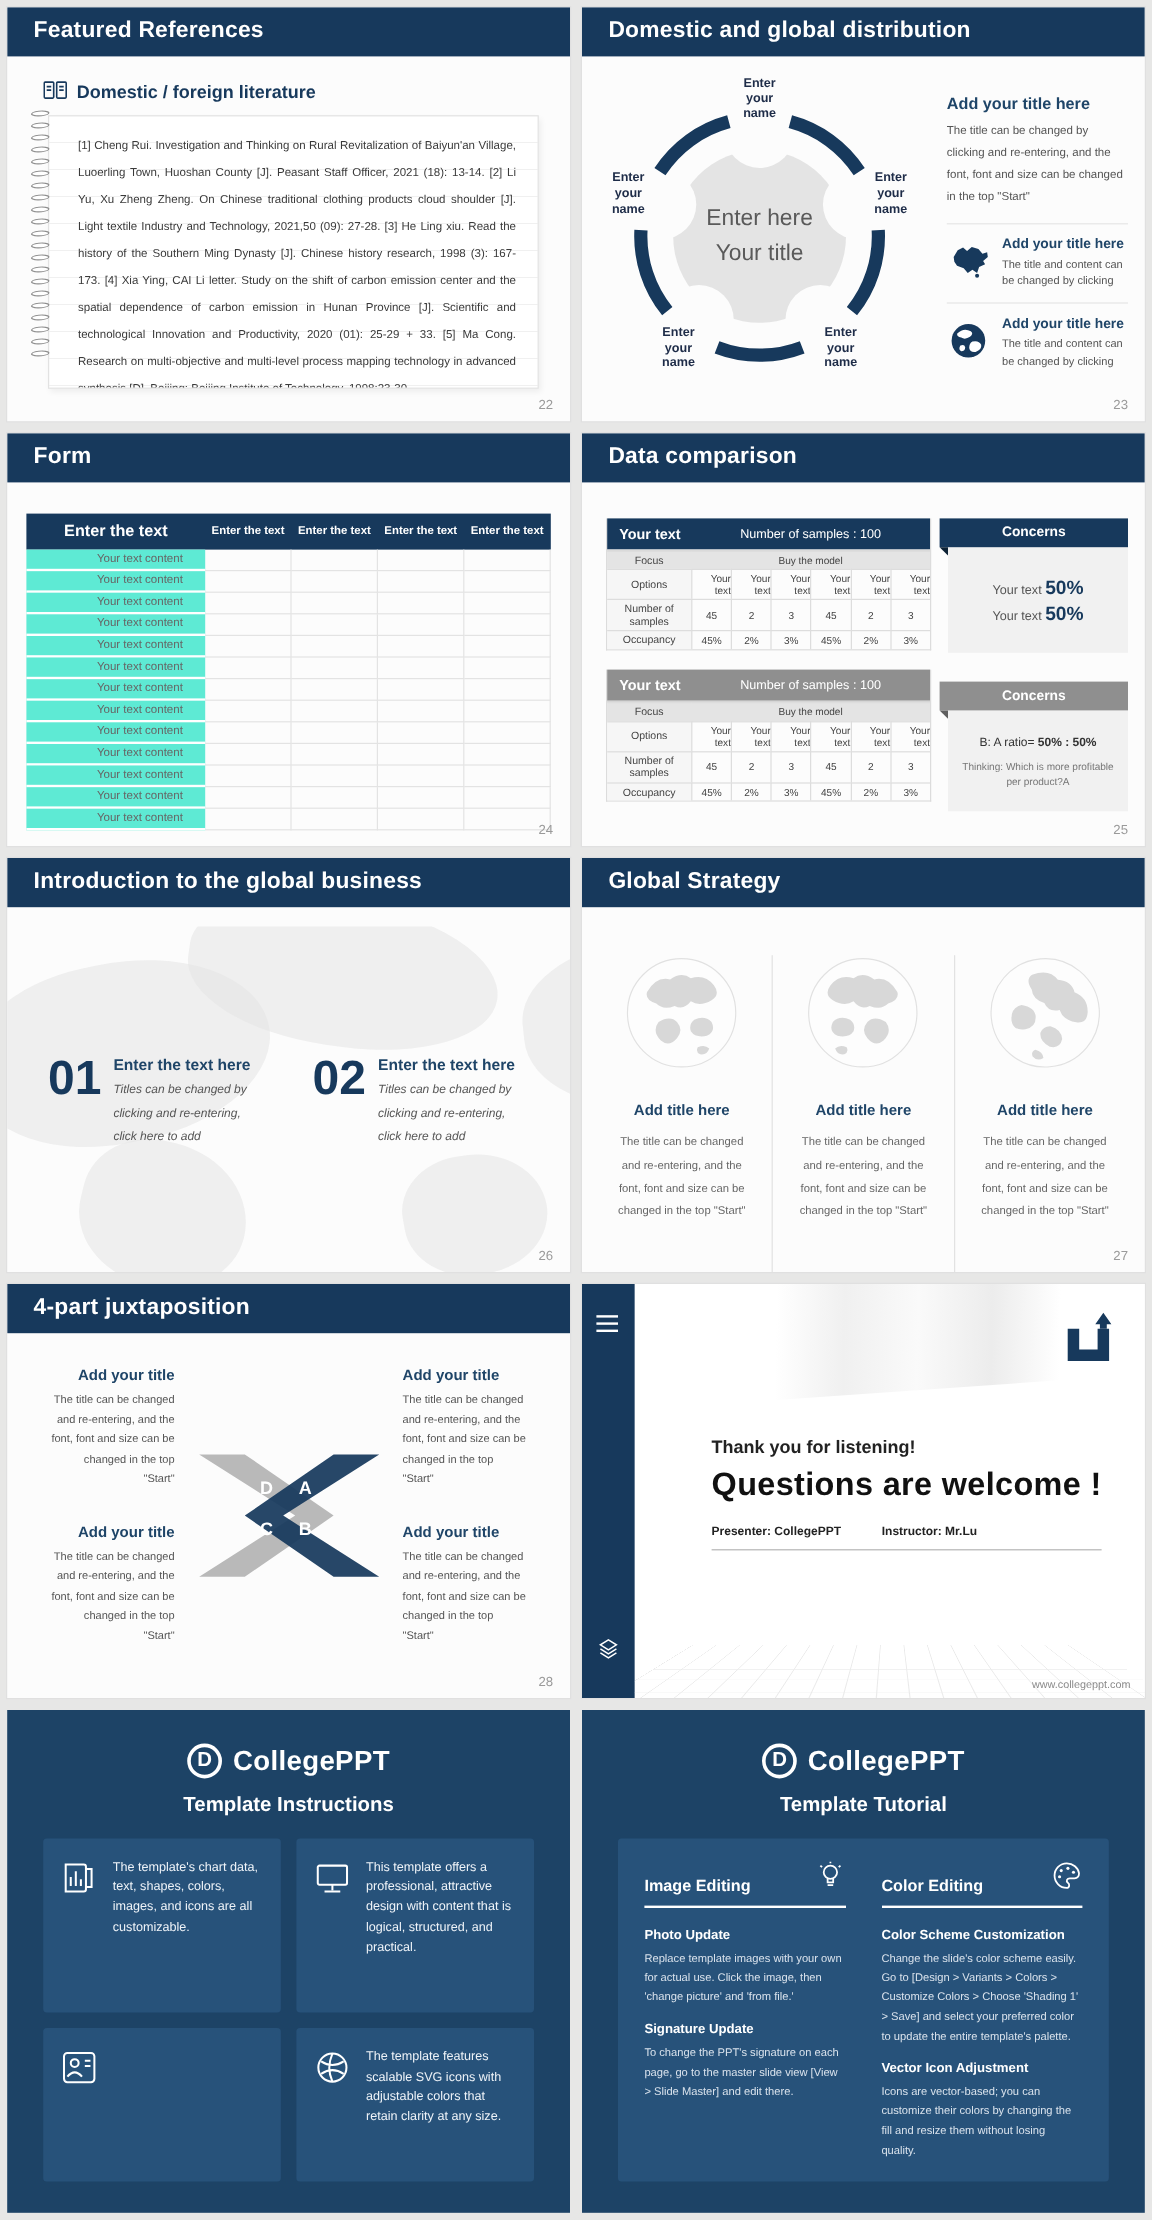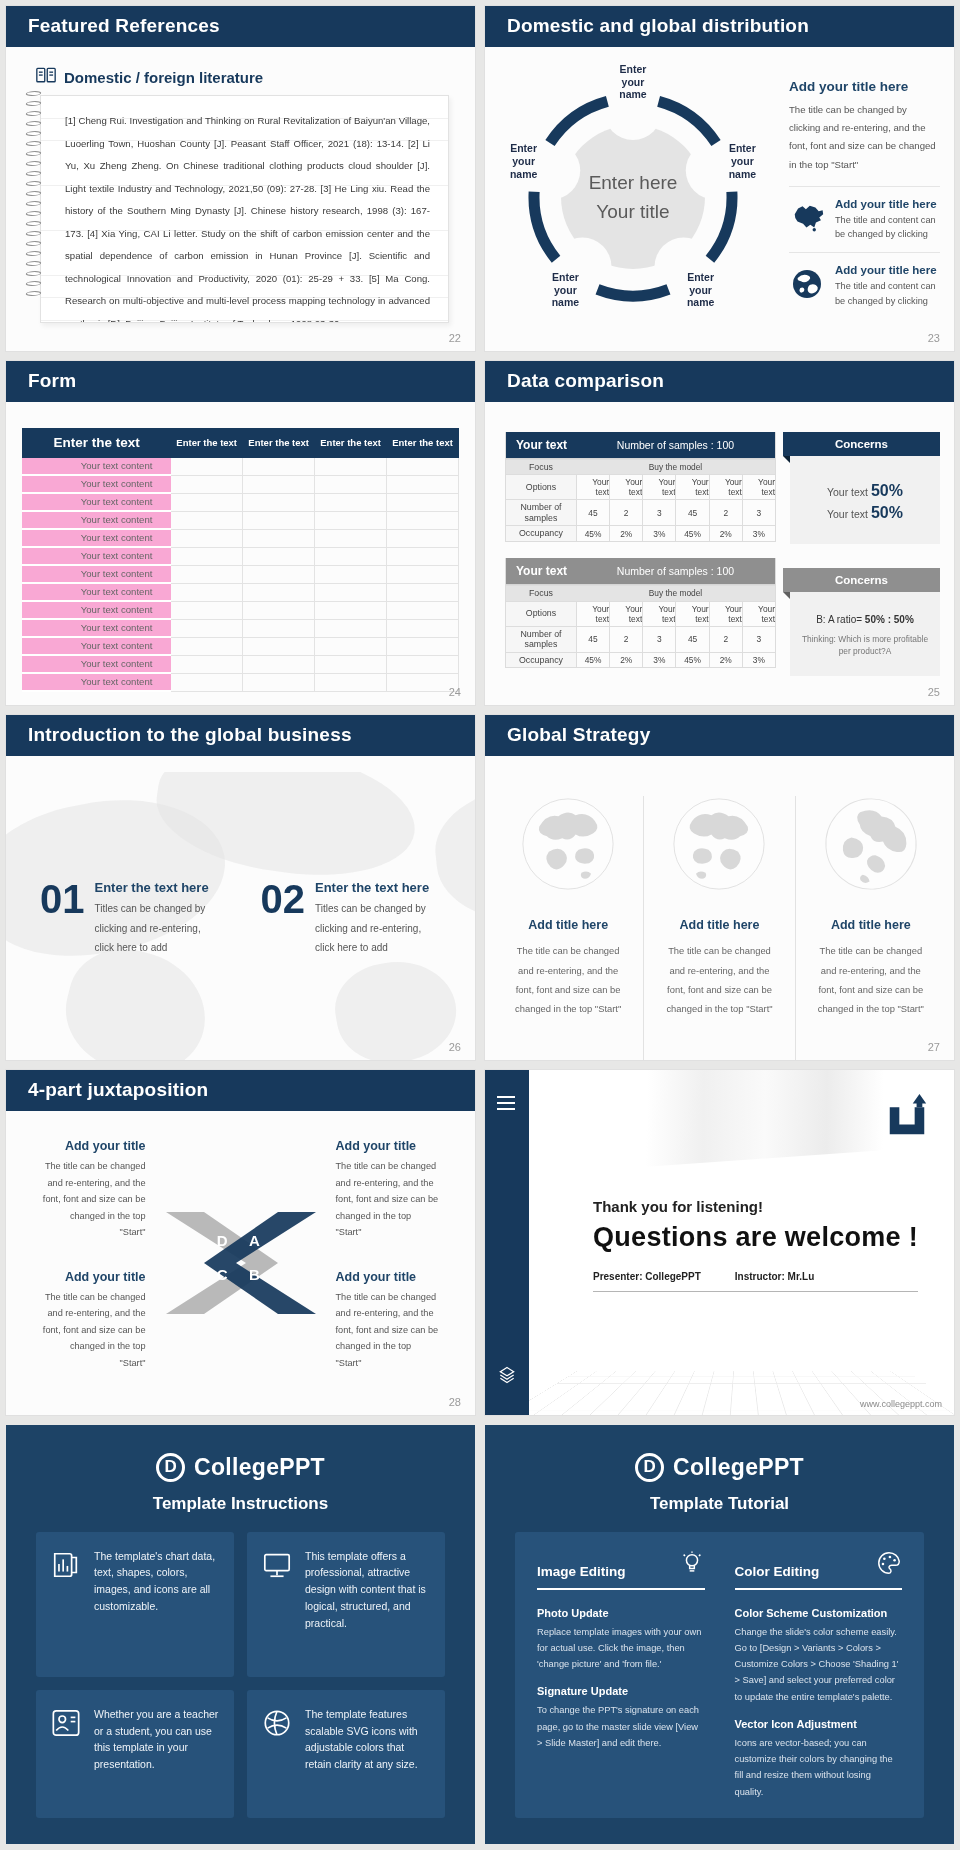--- a/index.html
+++ b/index.html
@@ -41,21 +41,21 @@
   .rc-item-title { font-size:11.5px; font-weight:bold; color:#1f4568; margin-bottom:3px; }
   .rc-item-body { font-size:9.2px; color:#555; line-height:1.55; }
 
   
   .form-table { margin:26px auto 0; width:93%; }
   .ft-head { display:grid; grid-template-columns:34% repeat(4,1fr); background:#17395c; color:#fff;
              align-items:center; height:30px; }
   .ft-main { font-size:13.5px; font-weight:bold; text-align:center; }
   .ft-sub { font-size:9.5px; font-weight:bold; text-align:center; }
   .ft-row { display:grid; grid-template-columns:34% repeat(4,1fr); height:18px; }
-  .ft-label { background:#f9a8d4; color:#666; font-size:9.6px; display:flex; align-items:center;
+  .ft-label { background:#5eead4; color:#666; font-size:9.6px; display:flex; align-items:center;
               justify-content:center; border-bottom:2px solid #fff;padding-left:40px; }
   .ft-cell { border-bottom:1px solid #e3e3e3; border-right:1px solid #e3e3e3; }
   .ft-cell:first-of-type { border-left:1px solid #e3e3e3; }
 
   
   .s25-body { display:flex; padding:30px 14px 0 20px; gap:14px; }
   .tables { flex:1; display:flex; flex-direction:column; gap:16px; }
   .ctable { border:1px solid #dcdcdc; border-top:none; }
   .ct-head { display:flex; height:26px; align-items:center; color:#fff; }
   .ct-head.navy { background:#17395c; } .ct-head.gray { background:#8f8f8f; }
@@ -88,21 +88,21 @@
   .blob { position:absolute; background:#e3e3e3; opacity:.55; border-radius:45% 55% 50% 50%; }
   .blob:nth-child(1){ left:-30px; top:30px; width:250px; height:150px; transform:rotate(-12deg); }
   .blob:nth-child(2){ left:150px; top:-20px; width:260px; height:120px; transform:rotate(8deg); }
   .blob:nth-child(3){ left:430px; top:10px; width:230px; height:140px; transform:rotate(-6deg); }
   .blob:nth-child(4){ left:60px; top:180px; width:140px; height:120px; transform:rotate(14deg); }
   .blob:nth-child(5){ left:330px; top:190px; width:120px; height:100px; transform:rotate(-10deg); }
   .intro-items { position:absolute; top:108px; left:0; right:0; display:flex; padding:0 34px; gap:40px; }
   .intro-item { display:flex; gap:10px; flex:1; }
   .intro-num { font-size:40px; font-weight:bold; color:#17395c; line-height:.95; }
   .intro-head { font-size:13px; font-weight:bold; color:#1f4568; margin-bottom:4px; }
-  .intro-body { font-size:10px; color:#555; line-height:1.95; max-width:170px; }
+  .intro-body { font-size:10px; color:#555; line-height:1.95; max-width:170px;font-style:italic; }
 
   
   .s27-body { display:flex; padding:40px 8px 0; height:calc(100% - 41px); }
   .strategy-col { flex:1; text-align:center; padding:0 16px; }
   .strategy-col.mid { border-left:1px solid #e2e2e2; border-right:1px solid #e2e2e2; }
   .st-globe { width:96px; height:96px; margin:0 auto; }
   .st-head { margin:26px 0 9px; color:#1f4568; font-weight:bold; font-size:12.5px; }
   .st-body { font-size:9.4px; color:#666; line-height:2.05; max-width:118px; margin:0 auto; }
 
   
@@ -640,21 +640,20 @@
           <div class="inst-text">This template offers a professional, attractive design with content that is logical, structured, and practical.</div>
         </div>
         <div class="inst-box">
           <span class="inst-icon"><span><svg viewBox="0 0 32 32" width="30" height="30" fill="none" stroke="#fff" stroke-width="1.8">
                 <rect x="2.5" y="3" width="27" height="26" rx="3"></rect>
                 <circle cx="12" cy="12" r="3.5"></circle>
                 <path d="M5.5 24 Q12 16.5 18.5 24"></path>
                 <line x1="21" y1="10" x2="26" y2="10"></line>
                 <line x1="21" y1="14.5" x2="26" y2="14.5"></line>
               </svg></span></span>
-          <div class="inst-text">Whether you are a teacher or a student, you can use this template in your presentation.</div>
         </div>
         <div class="inst-box">
           <span class="inst-icon"><span><svg viewBox="0 0 32 32" width="30" height="30" fill="none" stroke="#fff" stroke-width="1.8">
                 <circle cx="16" cy="16" r="12.5"></circle>
                 <path d="M6 10.5 Q16 17 26 10.5"></path>
                 <path d="M6 21.5 Q16 15 26 21.5"></path>
                 <path d="M16 3.5 Q10.5 16 16 28.5"></path>
               </svg></span></span>
           <div class="inst-text">The template features scalable SVG icons with adjustable colors that retain clarity at any size.</div>
         </div>

